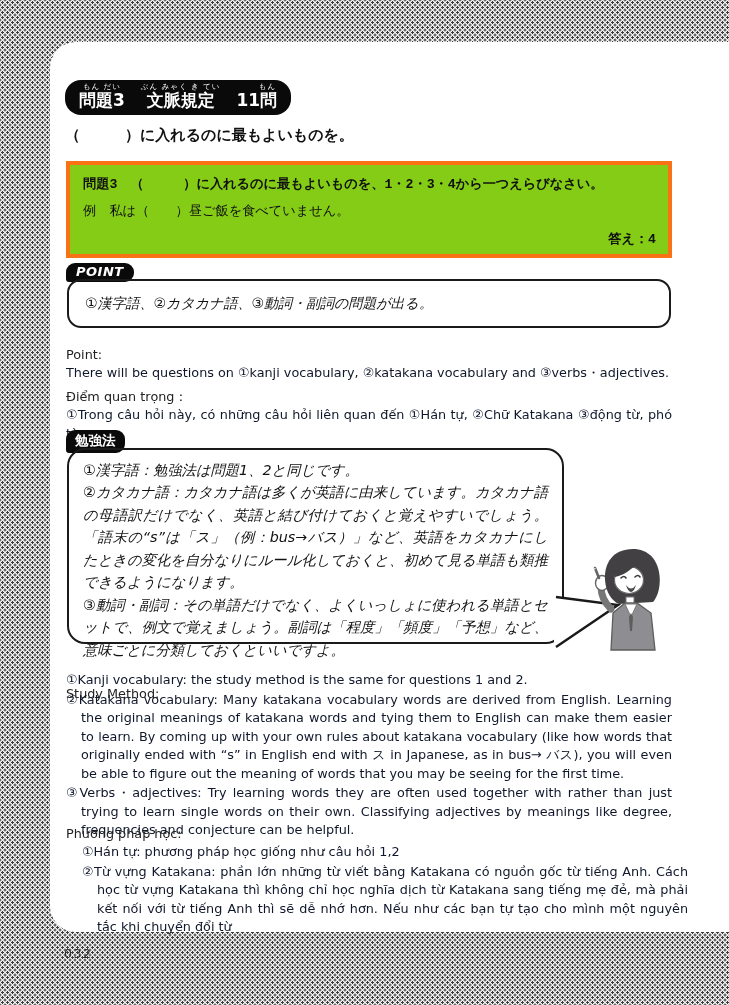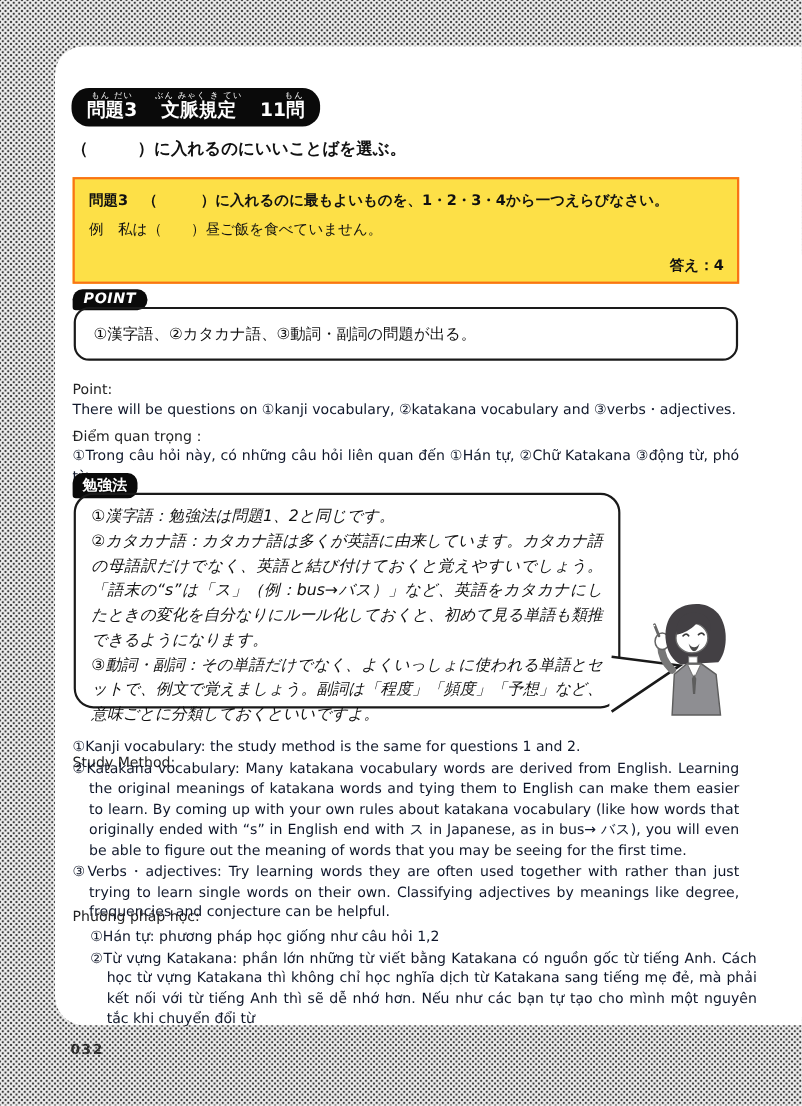--- a/index.html
+++ b/index.html
@@ -26,39 +26,40 @@
   }
   .rg{display:inline-flex;flex-direction:column;align-items:center;line-height:1;}
   .rt{font-size:7.5px;letter-spacing:1px;margin-bottom:1px;white-space:nowrap;}
   .rb{font-size:17px;font-weight:bold;white-space:nowrap;}
   .rg.last .rt{align-self:flex-end;margin-right:1px;}
   
   .subtitle{position:absolute;left:15px;top:84px;font-size:15px;font-weight:bold;color:#111;}
   
   .qbox{
     position:absolute;left:16px;top:119px;width:606px;height:97px;
-    background:#fde047;border:2px solid #f97316;box-sizing:border-box;
+    background:#84cc16;border:4px solid #f97316;box-sizing:border-box;
     color:#111;
+    font-family:Liberation Mono, monospace;
   }
   .qbox .instruction{font-size:13.2px;font-weight:bold;padding:10px 12px 0 13px;white-space:nowrap;}
   .qbox .example{font-size:13.2px;padding:9px 12px 0 13px;}
   .qbox .options{display:grid;grid-template-columns:142px 152px 132px auto;
     padding:7px 12px 0 30px;font-size:13.2px;}
   .qbox .answer{position:absolute;right:12px;bottom:6px;font-size:13.2px;font-weight:bold;}
   
   .tag{
     display:inline-block;background:#0a0a0a;color:#fff;font-weight:bold;
     border-radius:9px 9px 9px 3px;white-space:nowrap;
   }
   .point-tag{position:absolute;left:16px;top:221px;font-size:13px;font-style:italic;
     letter-spacing:.5px;padding:1px 10px 3px;}
   .point-box{
     position:absolute;left:17px;top:237px;width:604px;height:49px;box-sizing:border-box;
     border:2px solid #1a1a1a;border-radius:14px;display:flex;align-items:center;
-    padding:0 16px;font-size:14px;color:#111;
+    padding:0 16px;font-size:14px;color:#111;font-style:italic;
   }
   .lbl{font-size:12.8px;color:#222;}
   .para{font-size:12.8px;color:#0f172a;line-height:1.45;text-align:justify;}
   .point-en-label{position:absolute;left:16px;top:305px;}
   .point-en{position:absolute;left:16px;top:322px;width:606px;}
   .point-vi-label{position:absolute;left:16px;top:347px;}
   .point-vi{position:absolute;left:16px;top:364px;width:606px;}
   
   .study-tag{position:absolute;left:16px;top:388px;font-size:13.5px;padding:2px 9px 3px;}
   .study-bubble{
@@ -69,21 +70,21 @@
   .study-bubble .jp-item{text-align:justify;font-style:italic;}
   .bubble-tail{position:absolute;left:508px;top:549px;overflow:visible;}
   .teacher{position:absolute;left:541px;top:505px;}
   .study-en-label{position:absolute;left:16px;top:612px;margin-top:32px;}
   .study-en{position:absolute;left:16px;top:629px;width:606px;}
   .study-vi-label{position:absolute;left:16px;top:784px;}
   .study-vi{position:absolute;left:32px;top:801px;width:606px;}
   .hang{padding-left:15px;text-indent:-15px;margin:0 0 1px 0;}
   
   .page-num{
-    position:absolute;left:64px;top:946px;font-size:12.5px;font-weight:bold;
+    position:absolute;left:64px;top:946px;font-size:12.5px;font-weight:normal;
     color:#2e2e2e;letter-spacing:1.5px;
   }
 </style>
 </head>
 <body>
 
 <div class="page">
   <div class="content">
 
     <div class="title-badge">
@@ -94,21 +95,21 @@
       <span class="rg">
         <span class="rt">ぶん みゃく き てい</span>
         <span class="rb">文脈規定</span>
       </span>
       <span class="rg last">
         <span class="rt">もん</span>
         <span class="rb">11問</span>
       </span>
     </div>
 
-    <div class="subtitle">（　　　）に入れるのにいいことばを選ぶ。</div>
+    <div class="subtitle">（　　　）に入れるのに最もよいものを。</div>
 
     <div class="qbox">
       <div class="instruction">問題3　（　　　）に入れるのに最もよいものを、1・2・3・4から一つえらびなさい。</div>
       <div class="example">例　私は（　　）昼ご飯を食べていません。</div>
       <div class="answer">答え：4</div>
     </div>
 
     <div class="tag point-tag">POINT</div>
     <div class="point-box">
       <span>①漢字語、②カタカナ語、③動詞・副詞の問題が出る。</span>

